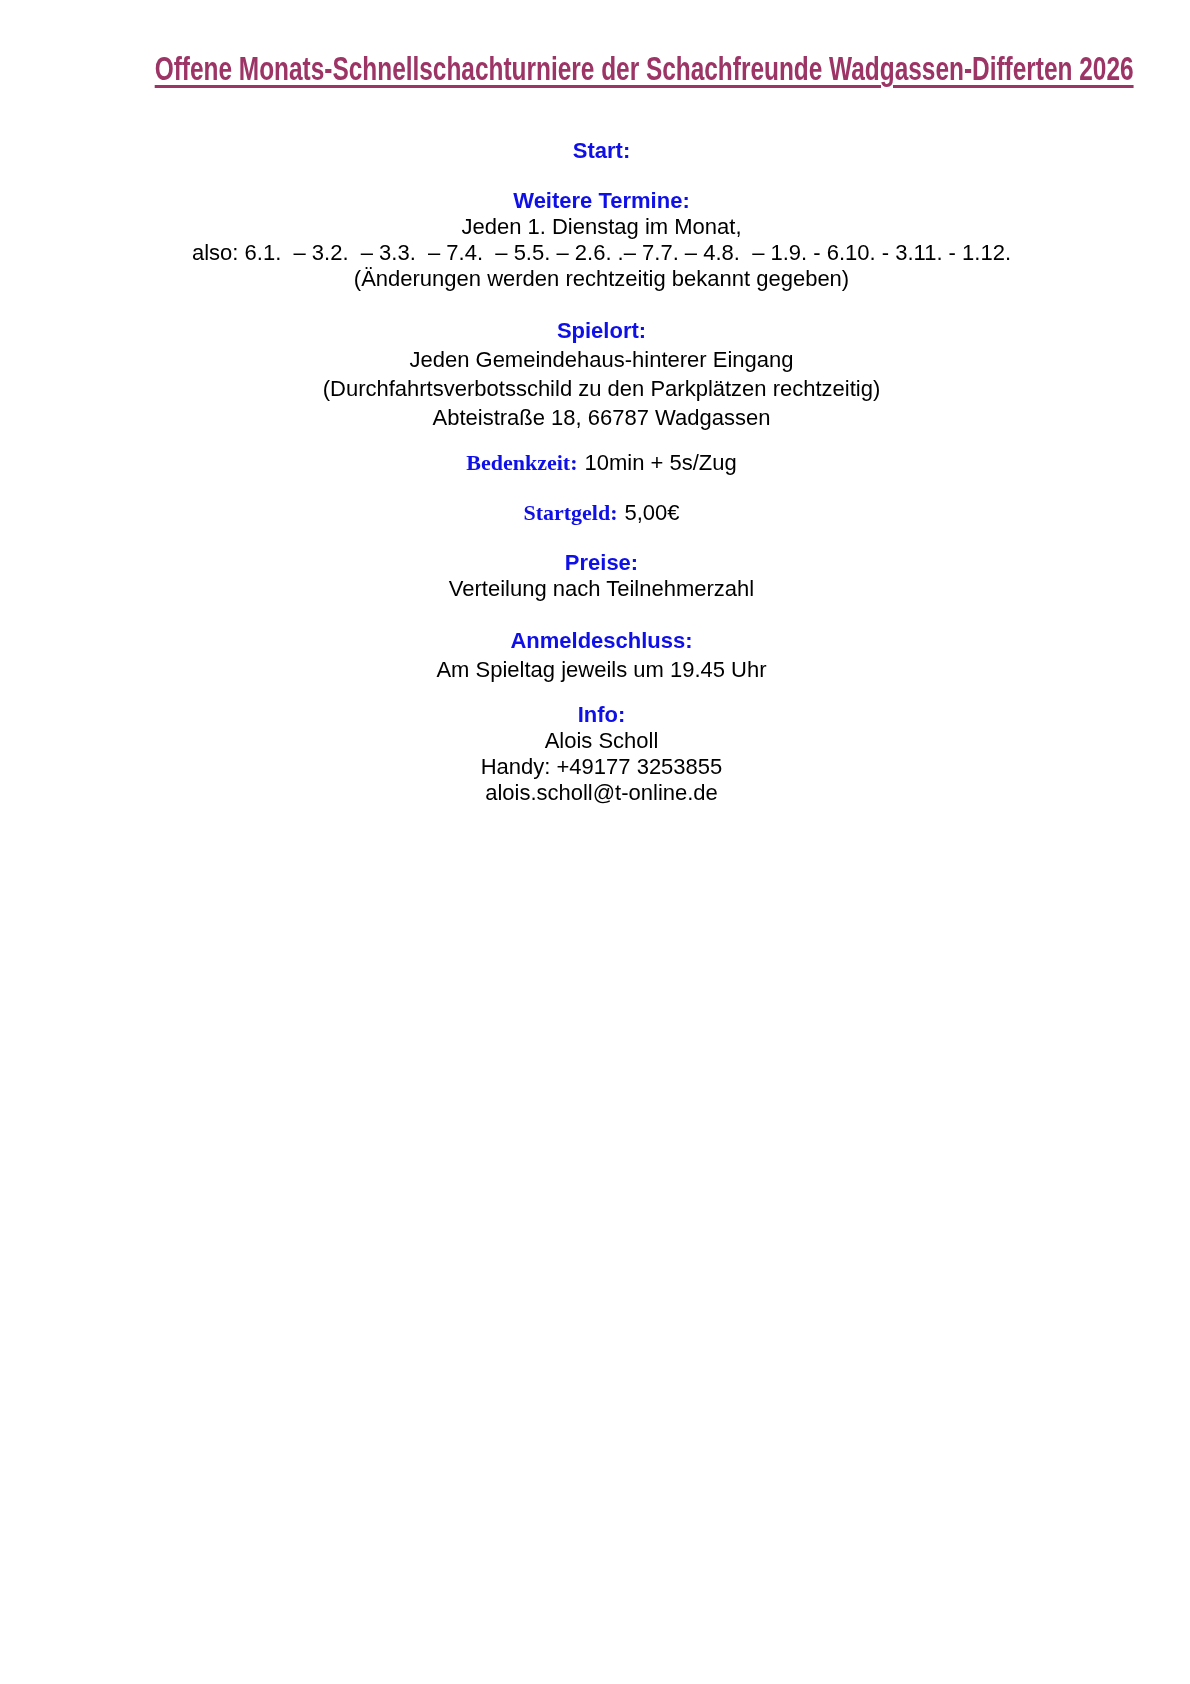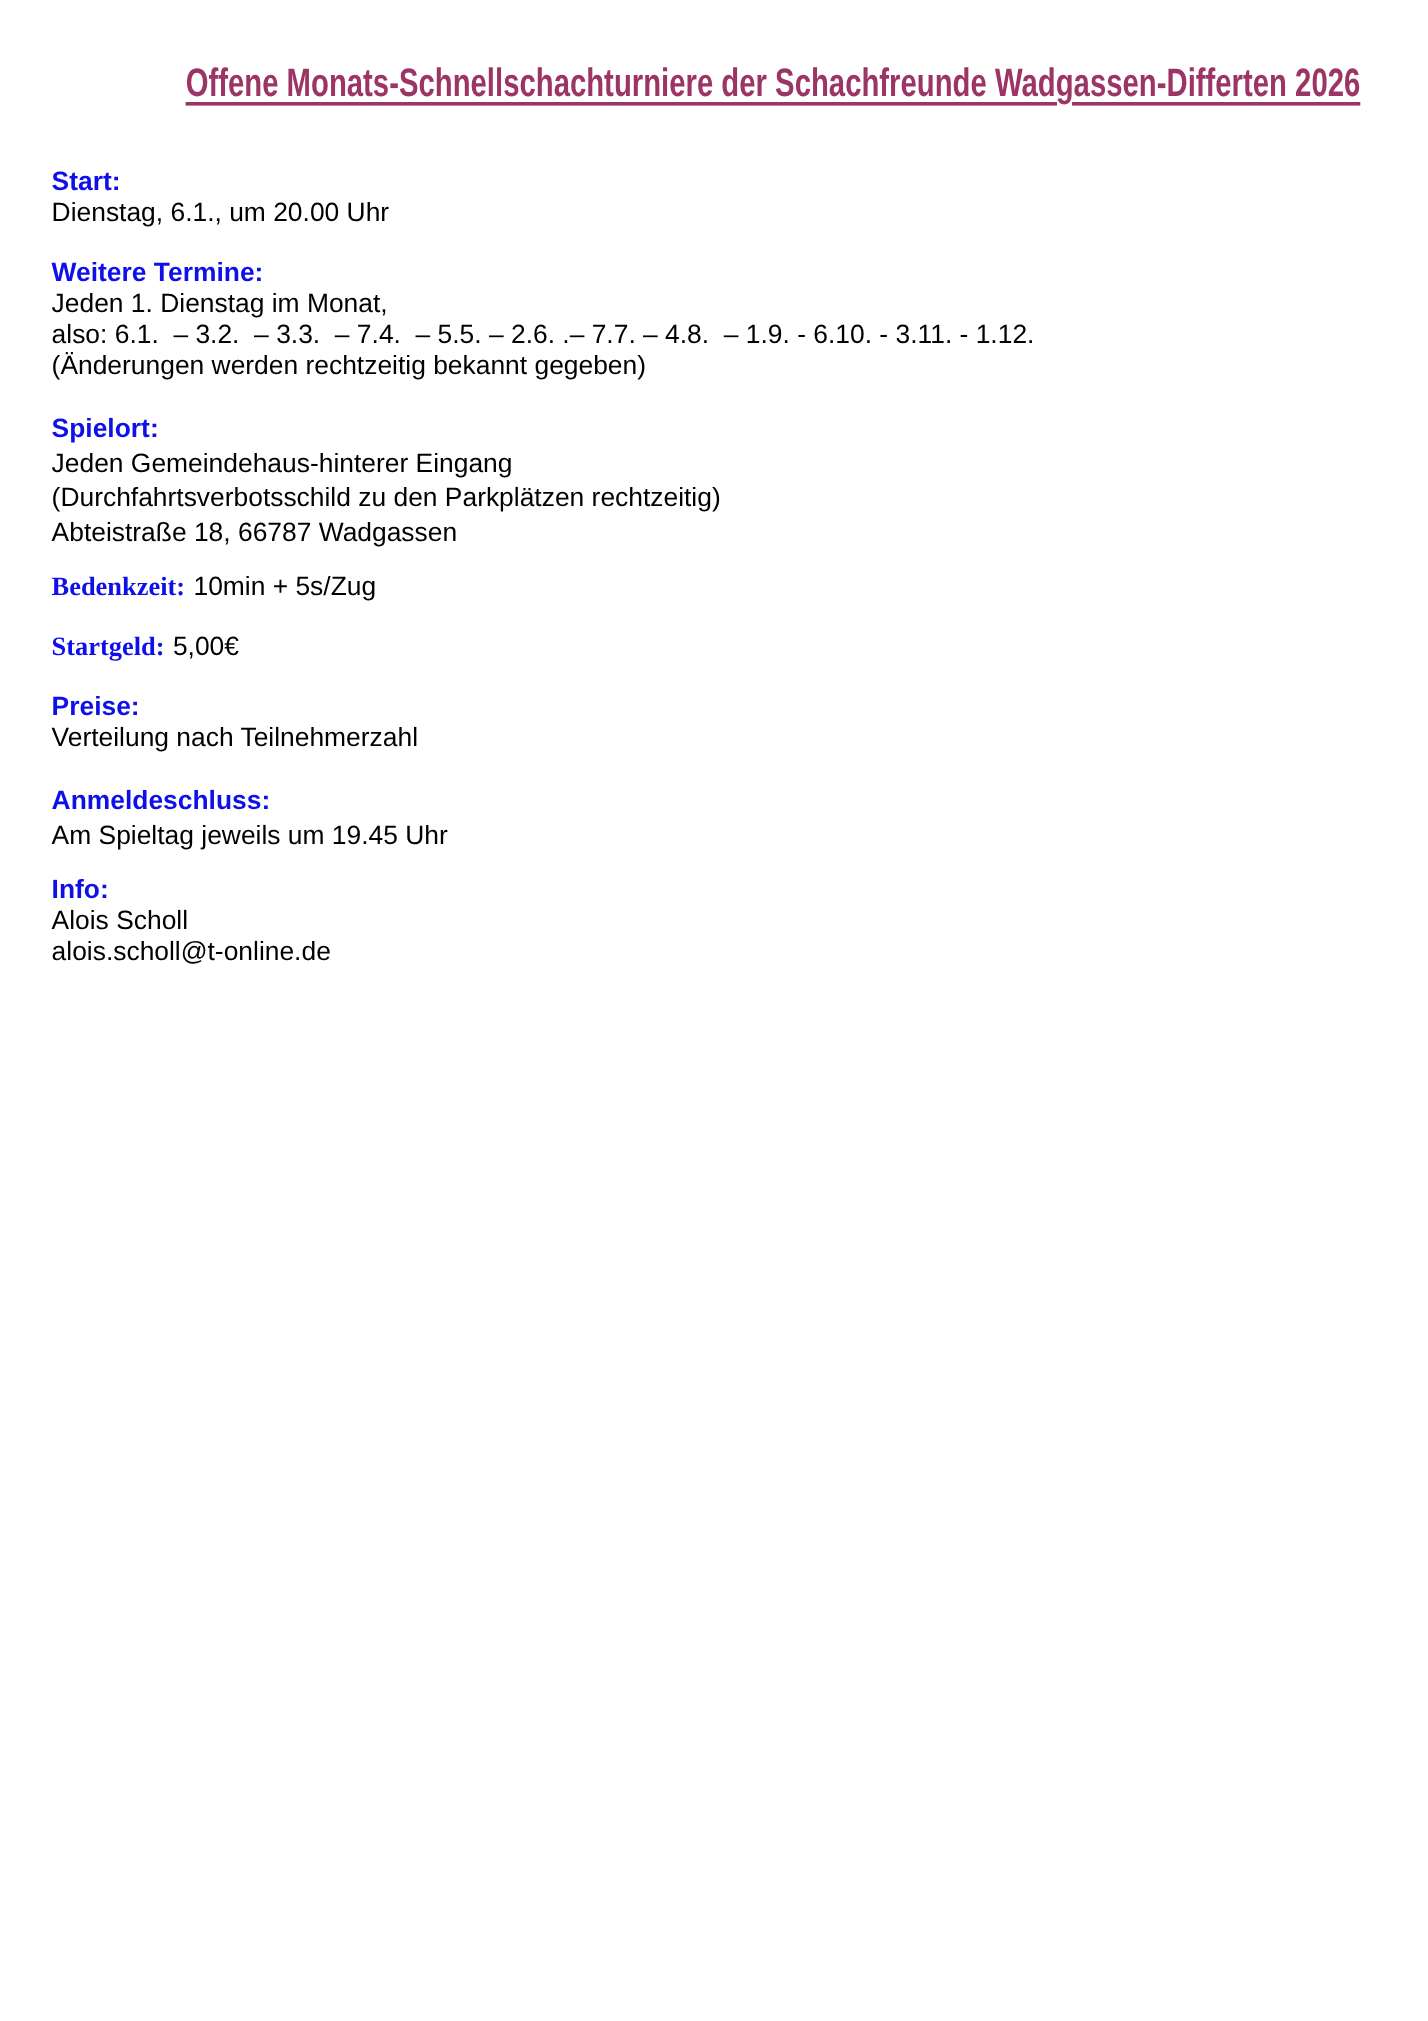--- a/index.html
+++ b/index.html
@@ -36,20 +36,21 @@
   .content {
     position: absolute;
     top: 138px;
     left: 43px;
     right: 30px;
     font-size: 22px;
     line-height: 26px;
   }
   .sec {
     margin: 0 0 24px 0;
+    text-align: center;
   }
   .sec p {
     margin: 0;
     white-space: pre-wrap;
   }
   .sec.wide p {
     line-height: 29px;
   }
   .sec.wide {
     margin-bottom: 18px;
@@ -67,21 +68,20 @@
 <body>
 
 <div class="page">
 
   <h1 class="doc-title">Offene Monats-Schnellschachturniere der Schachfreunde Wadgassen-Differten 2026</h1>
 
   <div class="content">
 
     <section class="sec">
       <p class="heading">Start:</p>
-      <p>Dienstag, 6.1., um 20.00 Uhr</p>
     </section>
 
     <section class="sec">
       <p class="heading">Weitere Termine:</p>
       <p>Jeden 1. Dienstag im Monat,</p>
       <p>also: 6.1.  – 3.2.  – 3.3.  – 7.4.  – 5.5. – 2.6. .– 7.7. – 4.8.  – 1.9. - 6.10. - 3.11. - 1.12.</p>
       <p>(Änderungen werden rechtzeitig bekannt gegeben)</p>
     </section>
 
     <section class="sec wide">
@@ -106,17 +106,18 @@
     </section>
 
     <section class="sec wide">
       <p class="heading">Anmeldeschluss:</p>
       <p>Am Spieltag jeweils um 19.45 Uhr</p>
     </section>
 
     <section class="sec">
       <p class="heading">Info:</p>
       <p>Alois Scholl</p>
+      <p>Handy: +49177 3253855</p>
       <p>alois.scholl@t-online.de</p>
     </section>
 
   </div>
 </div>
 
 </body></html>

